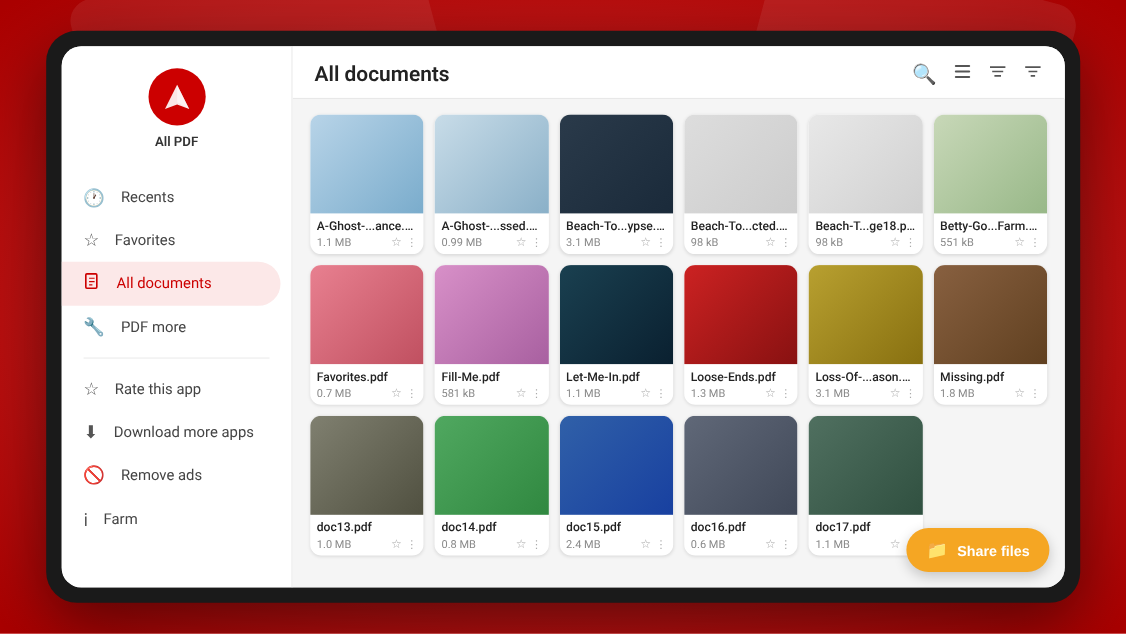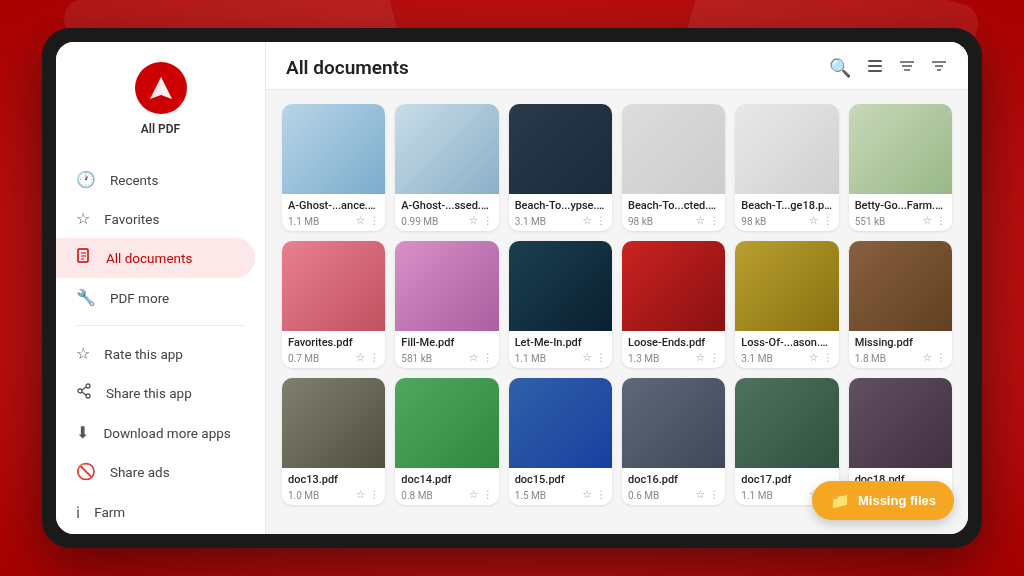--- a/index.html
+++ b/index.html
@@ -280,38 +280,26 @@
           <span>PDF more</span>
         </div>
 
         <div class="nav-divider"></div>
 
         <div class="nav-item">
           <span class="nav-icon">☆</span>
           <span>Rate this app</span>
         </div>
         <div class="nav-item">
-          <span class="nav-icon">
-            <svg width="16" height="16" viewBox="0 0 16 16" fill="none">
-              <circle cx="12" cy="3" r="2" stroke="#555" stroke-width="1.3"></circle>
-              <circle cx="4" cy="8" r="2" stroke="#555" stroke-width="1.3"></circle>
-              <circle cx="12" cy="13" r="2" stroke="#555" stroke-width="1.3"></circle>
-              <line x1="6" y1="7" x2="10" y2="4" stroke="#555" stroke-width="1.3"></line>
-              <line x1="6" y1="9" x2="10" y2="12" stroke="#555" stroke-width="1.3"></line>
-            </svg>
-          </span>
-          <span>Share this app</span>
-        </div>
-        <div class="nav-item">
           <span class="nav-icon">⬇</span>
           <span>Download more apps</span>
         </div>
         <div class="nav-item">
           <span class="nav-icon">🚫</span>
-          <span>Share ads</span>
+          <span>Remove ads</span>
         </div>
         <div class="nav-item">
           <span class="nav-icon">ℹ</span>
           <span>Farm</span>
         </div>
 
       </div>
     </div>
 
     <div class="main">
@@ -540,21 +528,21 @@
         </div>
       </div>
     </div>
   </div>
           <div class="doc-card">
     <div class="doc-thumb" style="background: linear-gradient(135deg, #3060a8, #1840a0);">
     </div>
     <div class="doc-info">
       <div class="doc-name">doc15.pdf</div>
       <div class="doc-meta">
-        <span class="doc-size">1.5 MB</span>
+        <span class="doc-size">2.4 MB</span>
         <div class="doc-actions">
           <span class="doc-star">☆</span>
           <span class="doc-more">⋮</span>
         </div>
       </div>
     </div>
   </div>
           <div class="doc-card">
     <div class="doc-thumb" style="background: linear-gradient(135deg, #606878, #404858);">
     </div>
@@ -569,42 +557,28 @@
       </div>
     </div>
   </div>
           <div class="doc-card">
     <div class="doc-thumb" style="background: linear-gradient(135deg, #507060, #305040);">
     </div>
     <div class="doc-info">
       <div class="doc-name">doc17.pdf</div>
       <div class="doc-meta">
         <span class="doc-size">1.1 MB</span>
-        <div class="doc-actions">
-          <span class="doc-star">☆</span>
-          <span class="doc-more">⋮</span>
-        </div>
-      </div>
-    </div>
-  </div>
-          <div class="doc-card">
-    <div class="doc-thumb" style="background: linear-gradient(135deg, #605060, #403040);">
-    </div>
-    <div class="doc-info">
-      <div class="doc-name">doc18.pdf</div>
-      <div class="doc-meta">
-        <span class="doc-size">0.9 MB</span>
         <div class="doc-actions">
           <span class="doc-star">☆</span>
           <span class="doc-more">⋮</span>
         </div>
       </div>
     </div>
   </div>
         </div>
     </div>
   </div>
 
   <button class="browse-btn">
     <span class="browse-btn-icon">📁</span>
-    <span>Missing files</span>
+    <span>Share files</span>
   </button>
 </div>
 
 </body></html>

